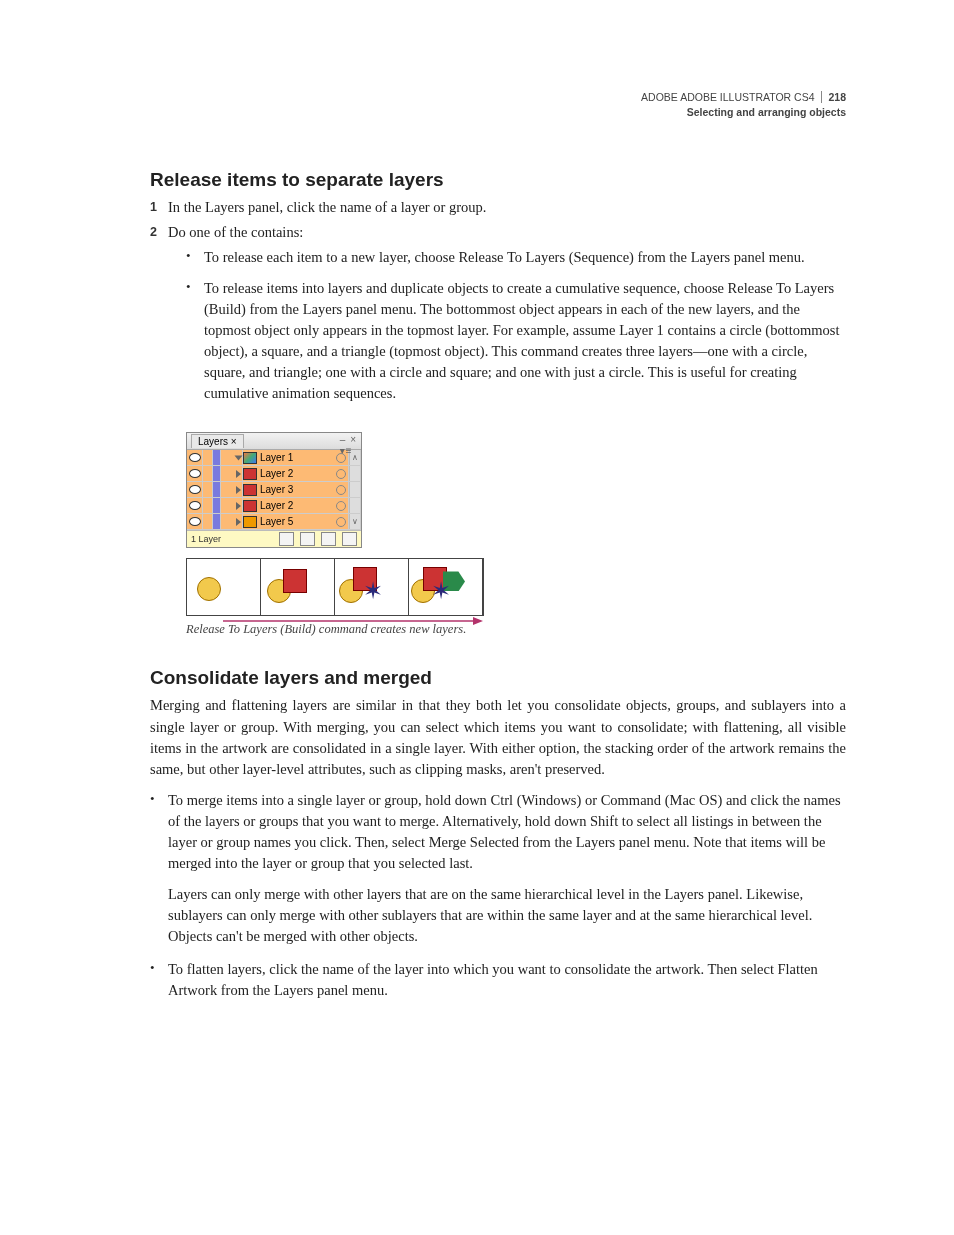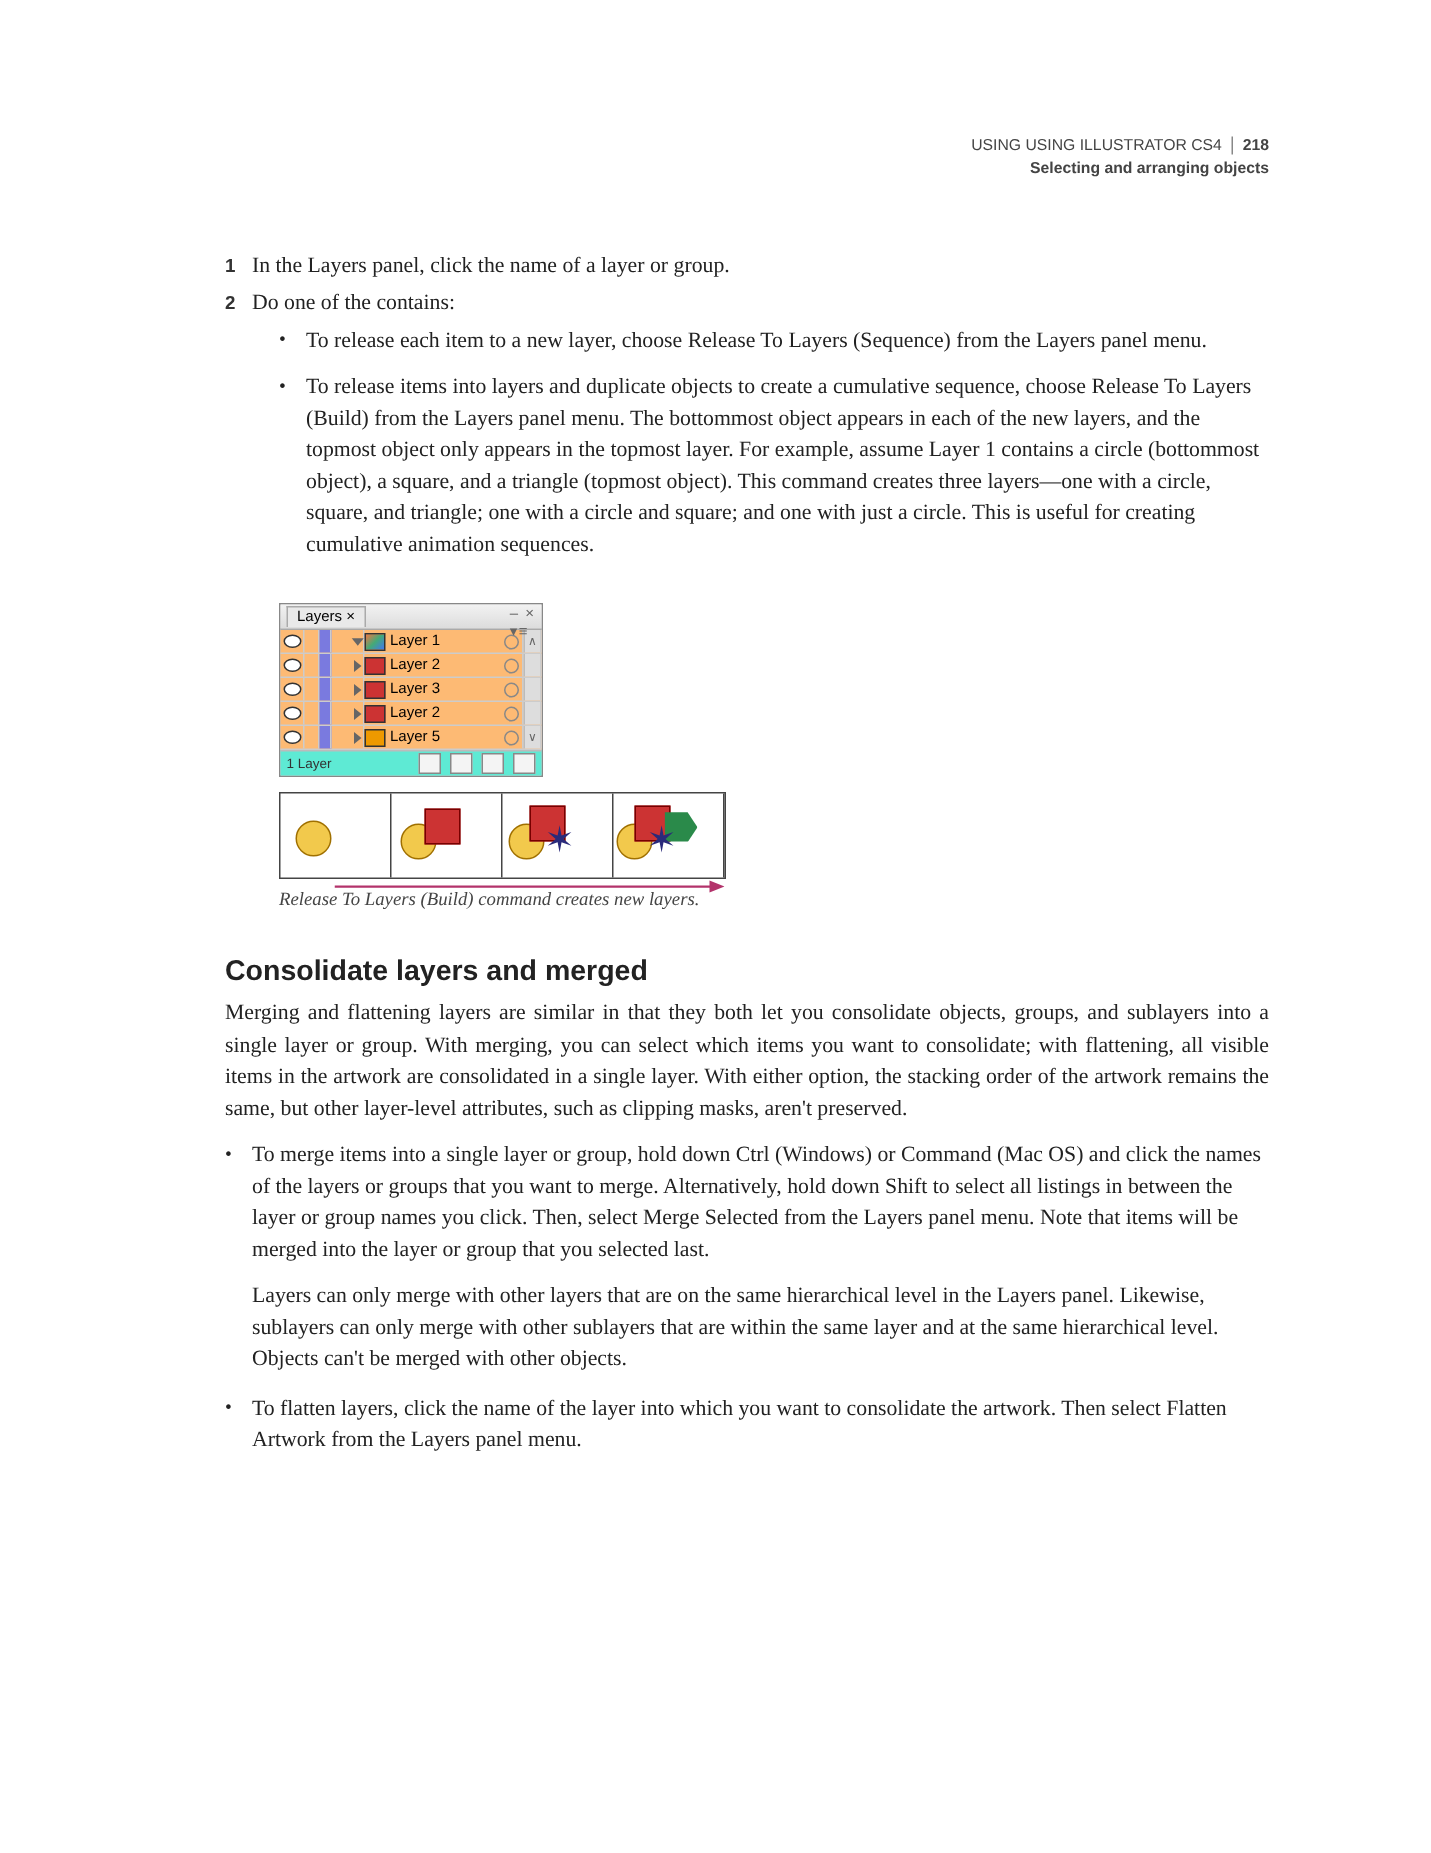--- a/index.html
+++ b/index.html
@@ -177,21 +177,21 @@
   }
   .swatch.group { background: linear-gradient(135deg,#e74,#4a7,#47e); }
   .swatch.red { background:#c33; }
   .swatch.org { background:#e90; }
   .name { flex:1; padding-left: 3px; }
   .target { width: 16px; }
   .target .o { width:8px; height:8px; border:1px solid #888; border-radius:50%; }
   .scroll { width: 12px; background:#ddd; border-left:1px solid #bbb; }
   .lp-footer {
     display:flex; align-items:center; height:16px;
-    background:#5eead4; border-top:1px solid #bbb;
+    background:#fef9c3; border-top:1px solid #bbb;
     padding: 0 4px; gap: 6px;
   }
   .lp-footer .lbl { flex:1; font-size:9px; color:#333; }
   .lp-footer .btn { width:13px;height:12px;border:1px solid #888;background:#f4f4f4; }
   .eye { width:10px; height:7px; border:1px solid #333; border-radius: 60% 60% 60% 60%; background:#fff;}
   .tri { width:0;height:0;border-top:4px solid transparent;border-bottom:4px solid transparent;border-left:5px solid #666;}
   .tri.down { transform: rotate(90deg); }
 
   
   .build {
@@ -226,25 +226,26 @@
     position:absolute; left: 36px; right: 0; bottom: -14px;
     height: 16px;
   }
   .arrow svg { width:100%; height:100%; }
 </style>
 </head>
 <body>
 
 <div class="page">
   <div class="header">
-    <span>USING USING ILLUSTRATOR CS4</span>
+    <span>ADOBE ADOBE ILLUSTRATOR CS4</span>
     <span class="pg">218</span><br>
     <span class="sub">Selecting and arranging objects</span>
   </div>
 
+  <h2>Release items to separate layers</h2>
 
   <ol class="steps">
     <li>
       <span class="num">1</span>
       <span class="txt">In the Layers panel, click the name of a layer or group.</span>
     </li>
     <li>
       <span class="num">2</span>
       <div class="txt">
         <span>Do one of the contains:</span>

